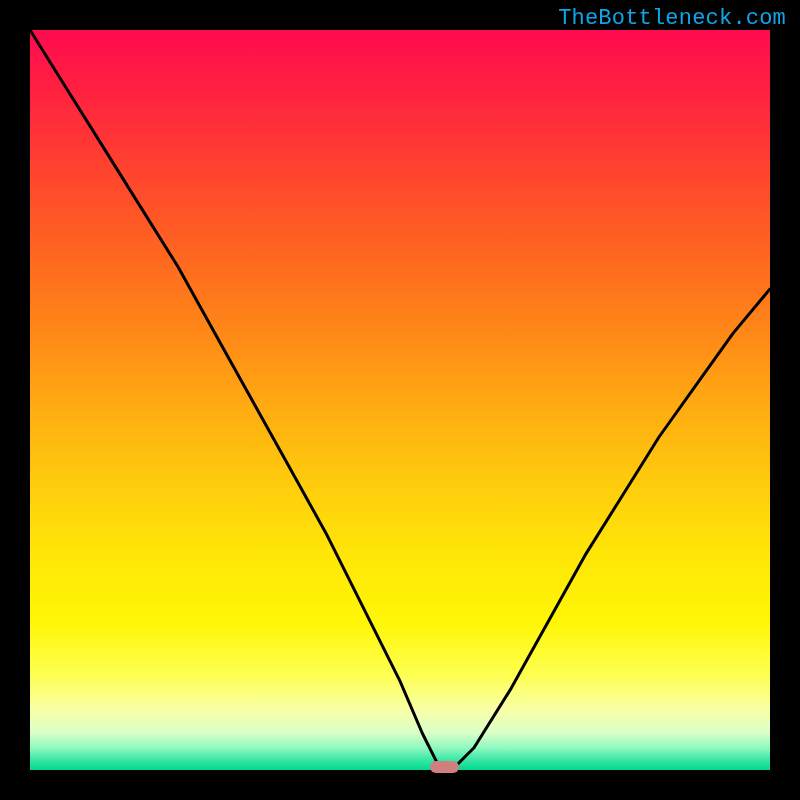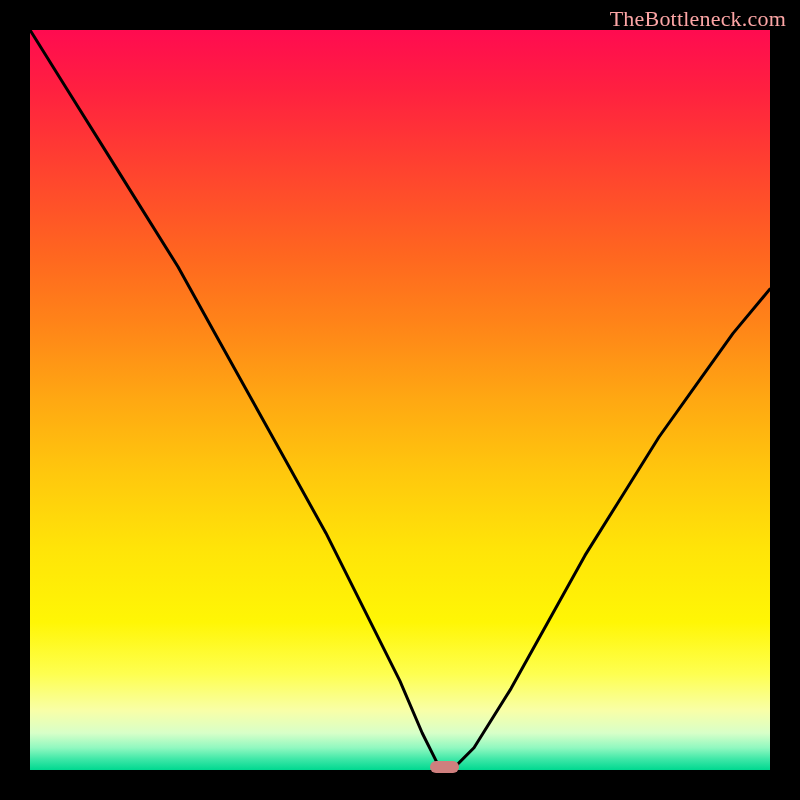--- a/index.html
+++ b/index.html
@@ -31,23 +31,23 @@
       #d8ffc8 95%,
       #90f8c0 97%,
       #40e8a8 98.5%,
       #00d890 100%
     );
   }
   .watermark {
     position: absolute;
     top: 6px;
     right: 14px;
-    font-family: Liberation Serif, serif;
+    font-family: Liberation Mono, monospace;
     font-size: 22px;
-    color: #fca5a5;
+    color: #0ea5e9;
     font-weight: 500;
     letter-spacing: 0.2px;
   }
   .curve {
     position: absolute;
     left: 0; top: 0;
     width: 740px;
     height: 740px;
     pointer-events: none;
   }

